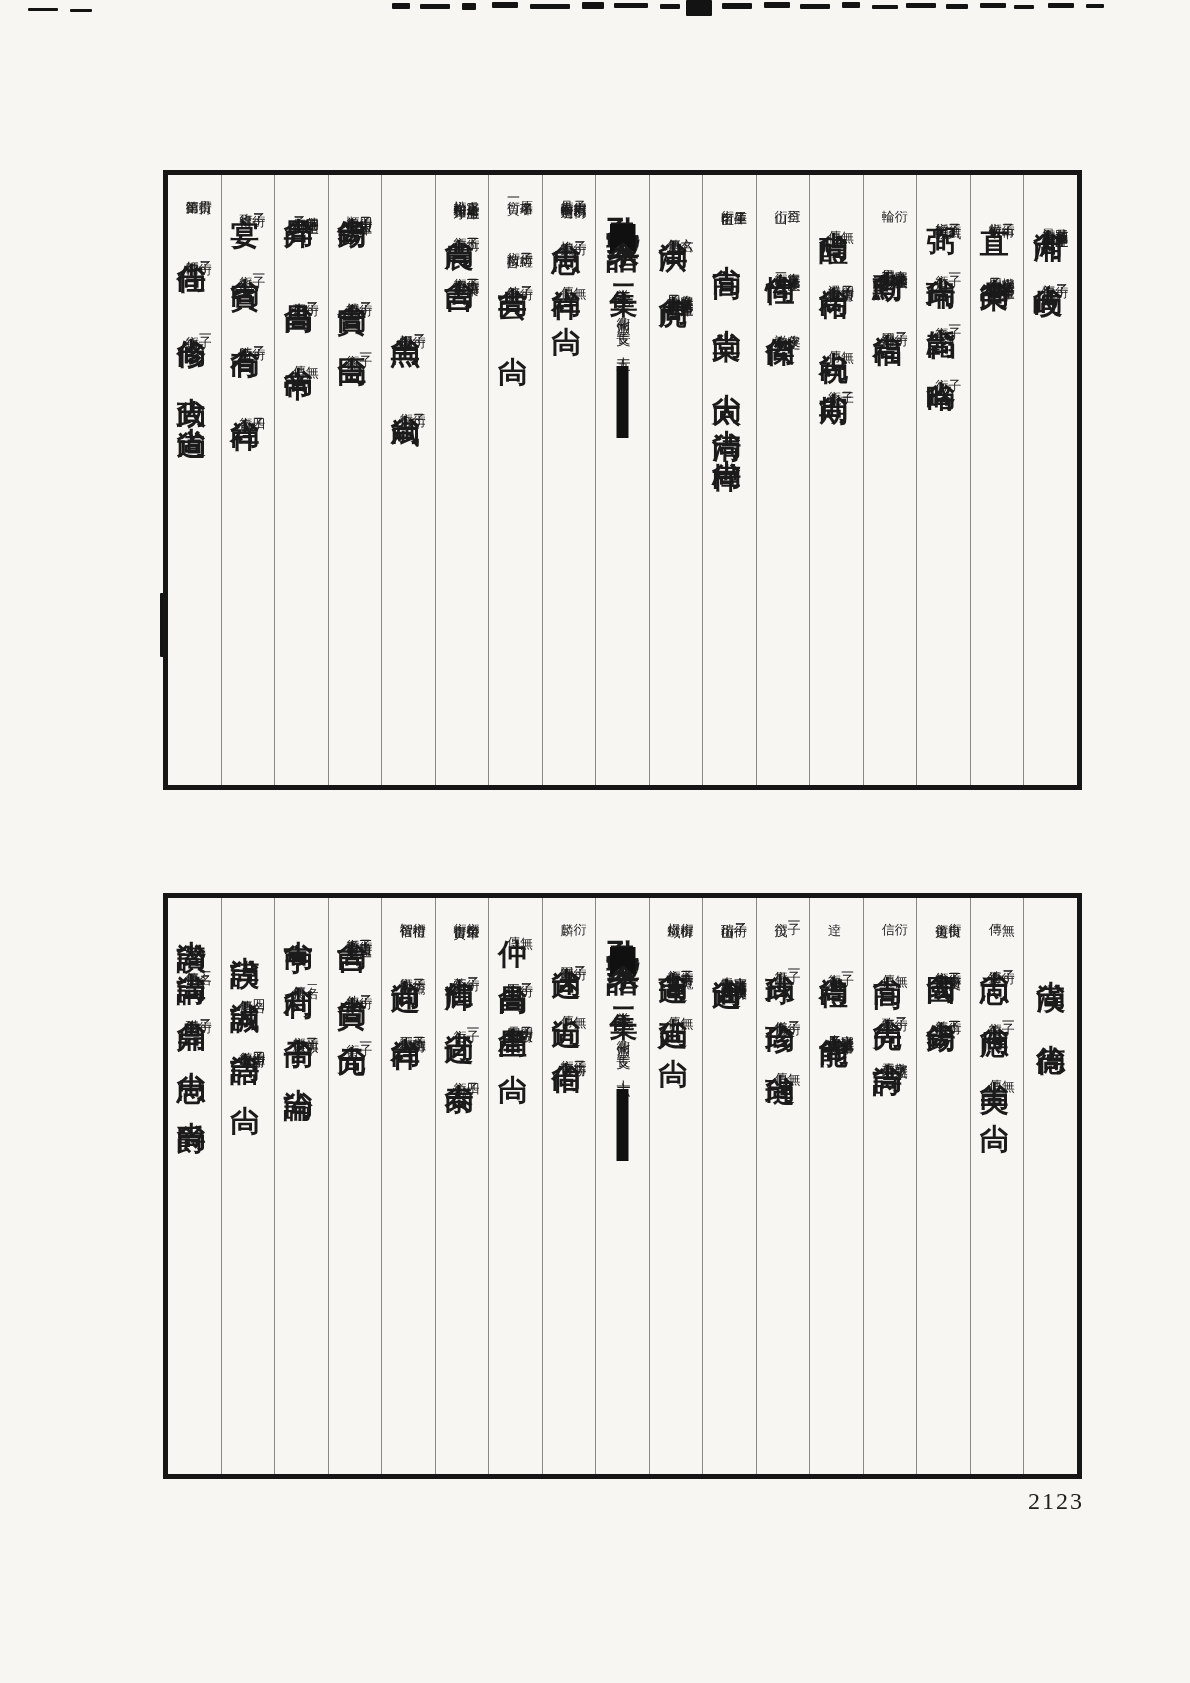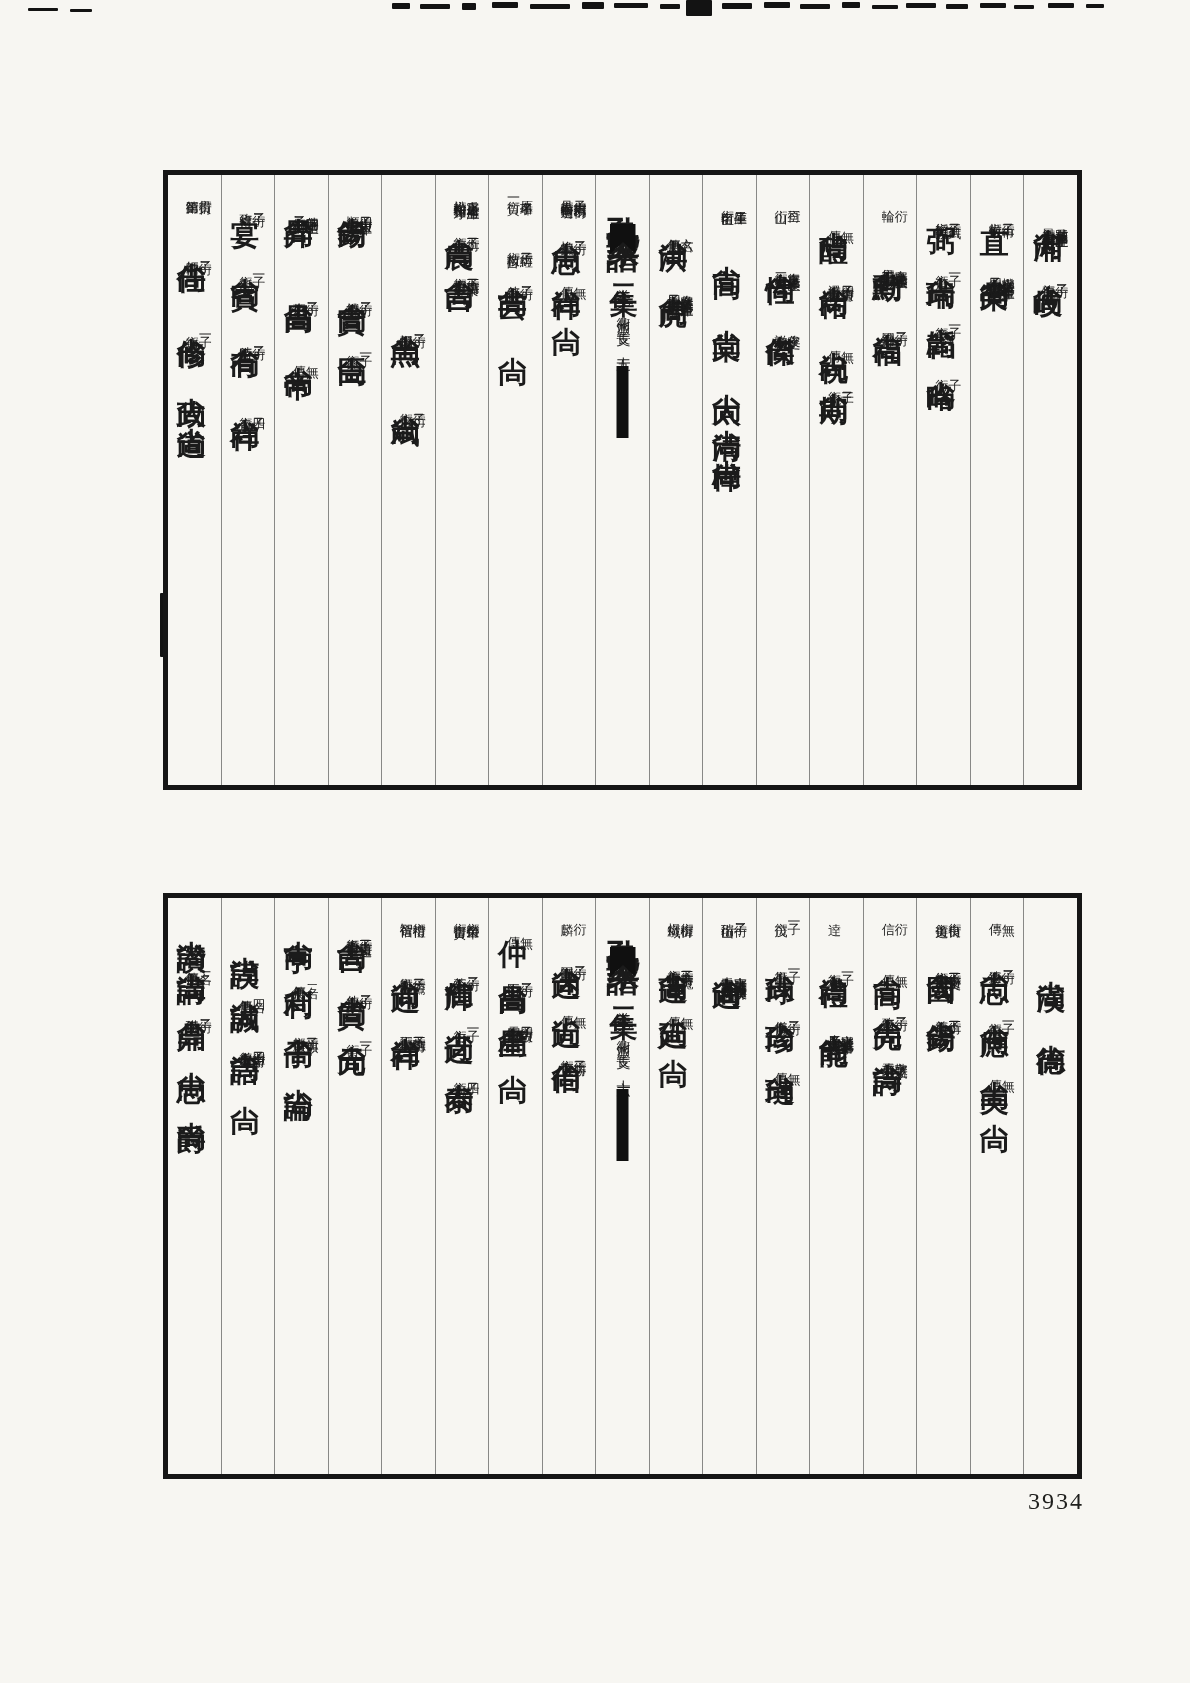--- a/index.html
+++ b/index.html
@@ -21,21 +21,21 @@
   .fishtail{display:inline-block;width:26px;height:30px;background:#101010;margin:6px 0;
             clip-path:polygon(0 0,100% 0,100% 100%,50% 60%,0 100%);}
   .tbar{display:inline-block;width:12px;height:72px;background:#101010;margin-top:12px;}
   .art{position:absolute;background:#131313;border-radius:1px;}
   .pagenum{position:absolute;font-size:24px;letter-spacing:2px;color:#20201e;}
 </style>
 </head>
 <body>
 
 <div class="page">
-  <div class="pagenum" style="left:1028px;top:1488px;">3934</div>
+  <div class="pagenum" style="left:1028px;top:1488px;">2123</div>
 <div class="art" style="left: 28px; top: 8px; width: 30px; height: 3px;"></div>
     <div class="art" style="left: 70px; top: 9px; width: 22px; height: 3px;"></div>
     <div class="art" style="left: 392px; top: 3px; width: 18px; height: 6px;"></div>
     <div class="art" style="left: 420px; top: 4px; width: 30px; height: 5px;"></div>
     <div class="art" style="left: 462px; top: 3px; width: 14px; height: 7px;"></div>
     <div class="art" style="left: 492px; top: 2px; width: 26px; height: 6px;"></div>
     <div class="art" style="left: 530px; top: 4px; width: 40px; height: 5px;"></div>
     <div class="art" style="left: 582px; top: 2px; width: 22px; height: 7px;"></div>
     <div class="art" style="left: 614px; top: 3px; width: 34px; height: 5px;"></div>
     <div class="art" style="left: 660px; top: 4px; width: 20px; height: 5px;"></div>

